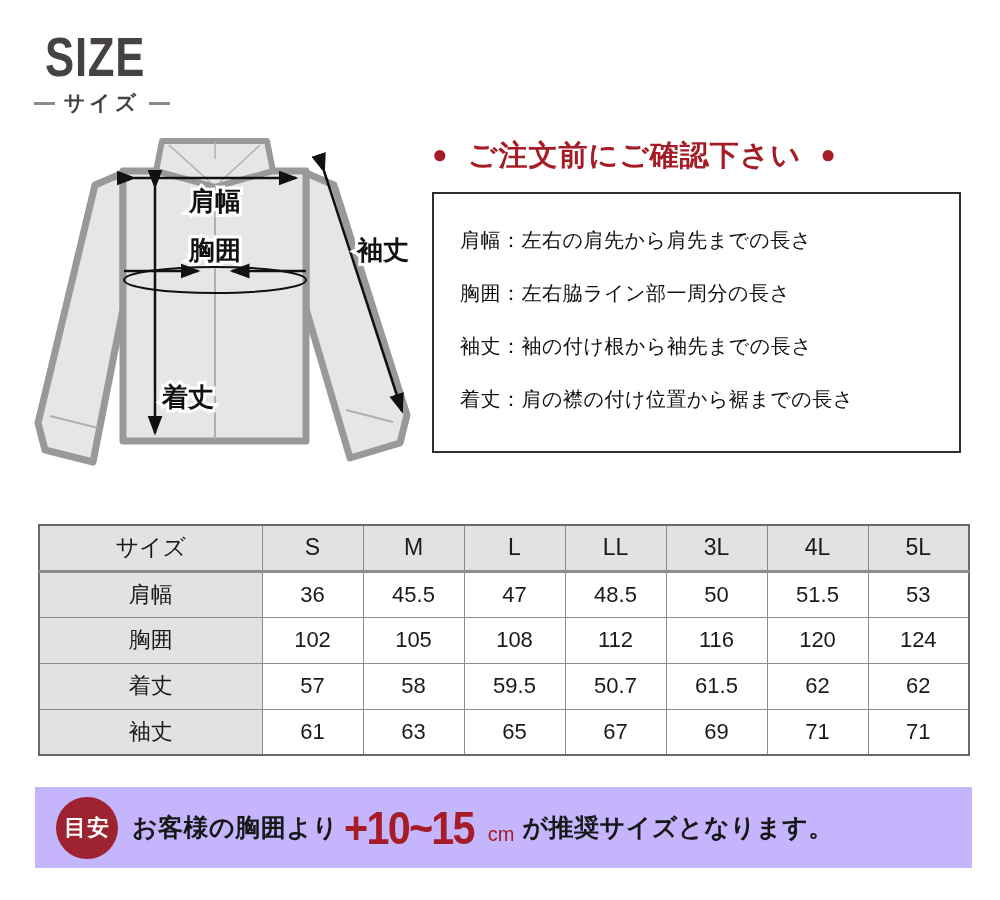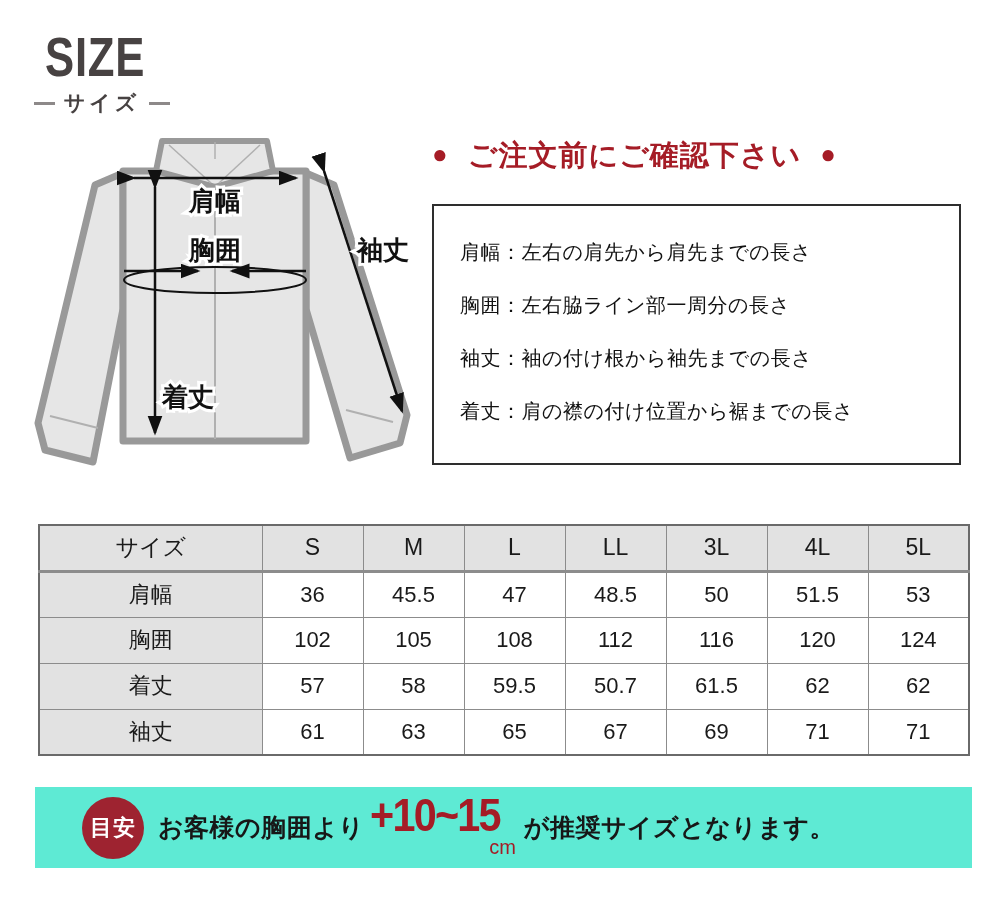--- a/index.html
+++ b/index.html
@@ -45,21 +45,20 @@
     position: absolute; left: 432px; top: 136px; width: 529px;
     text-align: left; font-size: 29px; font-weight: 700;
     color: #a51c26; letter-spacing: 1px; white-space: nowrap;
   }
   .notice-title .bullet { font-size: 26px; vertical-align: 2px; }
   .notice-title .t { margin: 0 10px; }
   .notice-box {
     position: absolute; left: 432px; top: 192px; width: 529px; height: 261px;
     border: 2px solid #2e2e2e; background: #ffffff;
     padding: 33px 0 0 26px;
-    margin-top: 12px;
   }
   .notice-item {
     height: 53px; font-size: 20px; color: #111;
     letter-spacing: 0.5px; line-height: 27px;
   }
 
   
   .size-table {
     position: absolute; left: 38px; top: 524px;
     border-collapse: collapse; table-layout: fixed;
@@ -75,34 +74,34 @@
   .size-table thead th {
     background: #e2e2e2; border-bottom: 3px solid #8c8c8c; font-size: 23px;
   }
   .size-table td.row-label { background: #e2e2e2; }
   .col-size { width: 223px; }
   .col-val { width: 101px; }
 
   
   .reco-bar {
     position: absolute; left: 35px; top: 787px; width: 937px; height: 81px;
-    background: #5eead4;
+    background: #c4b5fd;
     display: flex; align-items: center;
-    padding-left: 47px;
+    padding-left: 21px;
   }
   .guide-badge {
     width: 62px; height: 62px; border-radius: 50%;
     background: #9e2330; color: #ffffff;
     display: flex; align-items: center; justify-content: center;
     font-size: 22px; font-weight: 700; letter-spacing: 1px;
     flex: 0 0 auto;
   }
   .reco-text { display: flex; align-items: center; margin-left: 14px; white-space: nowrap; }
   .reco-black { font-size: 25px; font-weight: 700; color: #171717; letter-spacing: 0.5px; }
-  .reco-red { display: inline-flex; align-items: flex-end; color: #a51c26; margin: 0 6px; flex-direction: column; }
+  .reco-red { display: inline-flex; align-items: flex-end; color: #a51c26; margin: 0 6px; }
   .reco-red .val {
     font-size: 47px; font-weight: 700; letter-spacing: -2px; line-height: 0.92;
     transform: scaleX(0.88); transform-origin: left bottom;
   }
   .reco-red .unit { font-size: 20px; font-weight: 400; margin: 0 2px 3px -4px; }
 </style>
 </head>
 <body>
 
 <div class="size-header">

